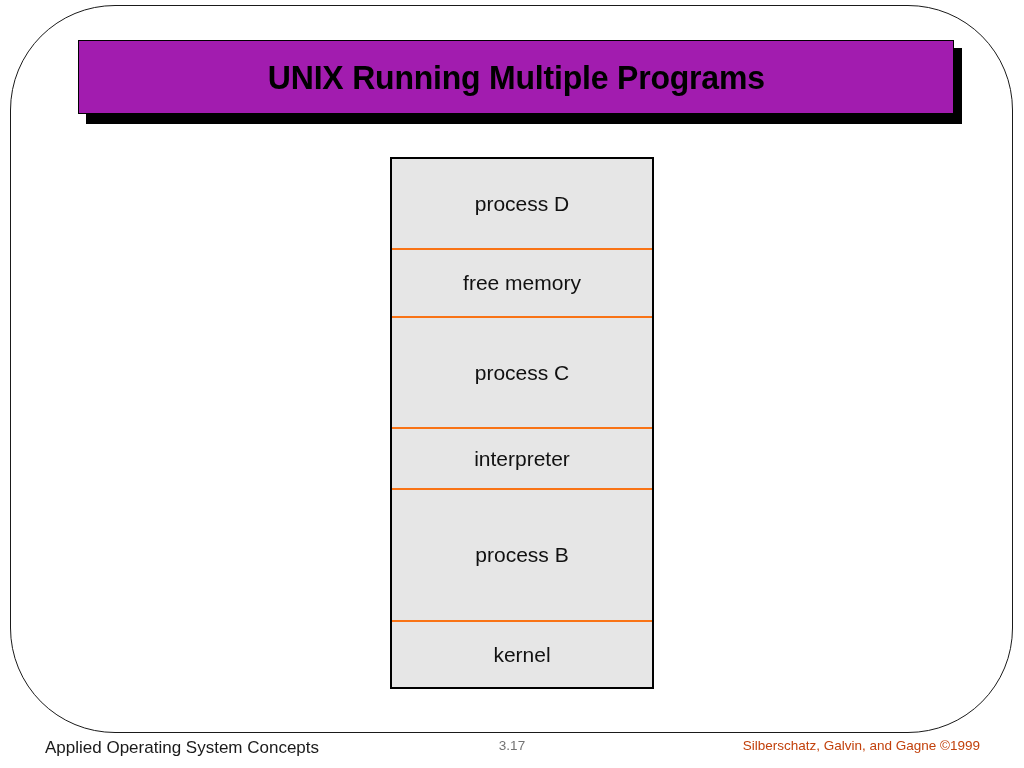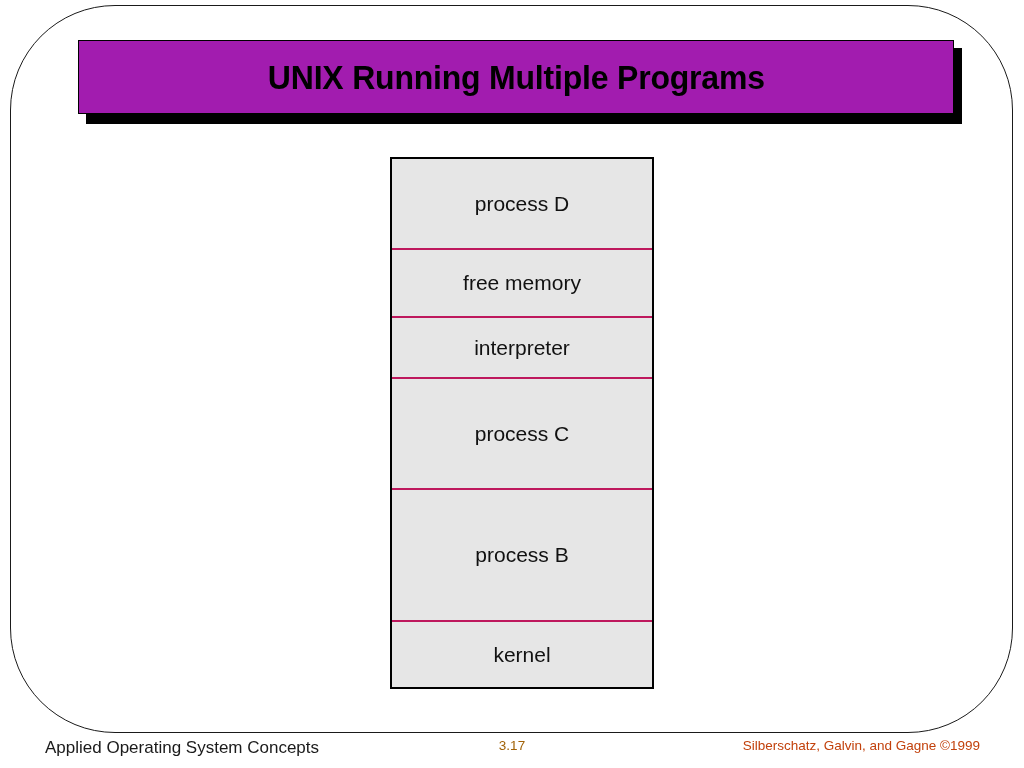--- a/index.html
+++ b/index.html
@@ -67,21 +67,21 @@
     left: 390px;
     top: 157px;
     width: 260px;
     display: flex;
     flex-direction: column;
     border: 2px solid #000000;
     box-sizing: content-box;
   }
   .mem-block {
     background: #e6e6e6;
-    border-bottom: 2px solid #be185d;
+    border-bottom: 2px solid #f97316;
     box-sizing: border-box;
     display: flex;
     align-items: center;
     justify-content: center;
     width: 260px;
   }
   .mem-block:last-child {
     border-bottom: none;
   }
   .mem-label {
@@ -101,21 +101,21 @@
     color: #1a1a1a;
     white-space: nowrap;
   }
   .footer-center {
     position: absolute;
     left: 0;
     top: 738px;
     width: 1024px;
     text-align: center;
     font-size: 13.5px;
-    color: #a16207;
+    color: #737373;
   }
   .footer-right {
     position: absolute;
     right: 44px;
     top: 738px;
     font-size: 13.5px;
     color: #c2410c;
     white-space: nowrap;
   }
 </style>
@@ -129,25 +129,25 @@
   <span class="title-text">UNIX Running Multiple Programs</span>
 </div>
 
 <div class="memory-diagram">
     <div class="mem-block" style="height: 91px;">
       <span class="mem-label">process D</span>
     </div>
     <div class="mem-block" style="height: 68px;">
       <span class="mem-label">free memory</span>
     </div>
+    <div class="mem-block" style="height: 111px;">
+      <span class="mem-label">process C</span>
+    </div>
     <div class="mem-block" style="height: 61px;">
       <span class="mem-label">interpreter</span>
-    </div>
-    <div class="mem-block" style="height: 111px;">
-      <span class="mem-label">process C</span>
     </div>
     <div class="mem-block" style="height: 132px;">
       <span class="mem-label">process B</span>
     </div>
     <div class="mem-block" style="height: 65px; align-items: center;">
       <span class="mem-label">kernel</span>
     </div>
   </div>
 
 <div class="footer-left">Applied Operating System Concepts</div>

